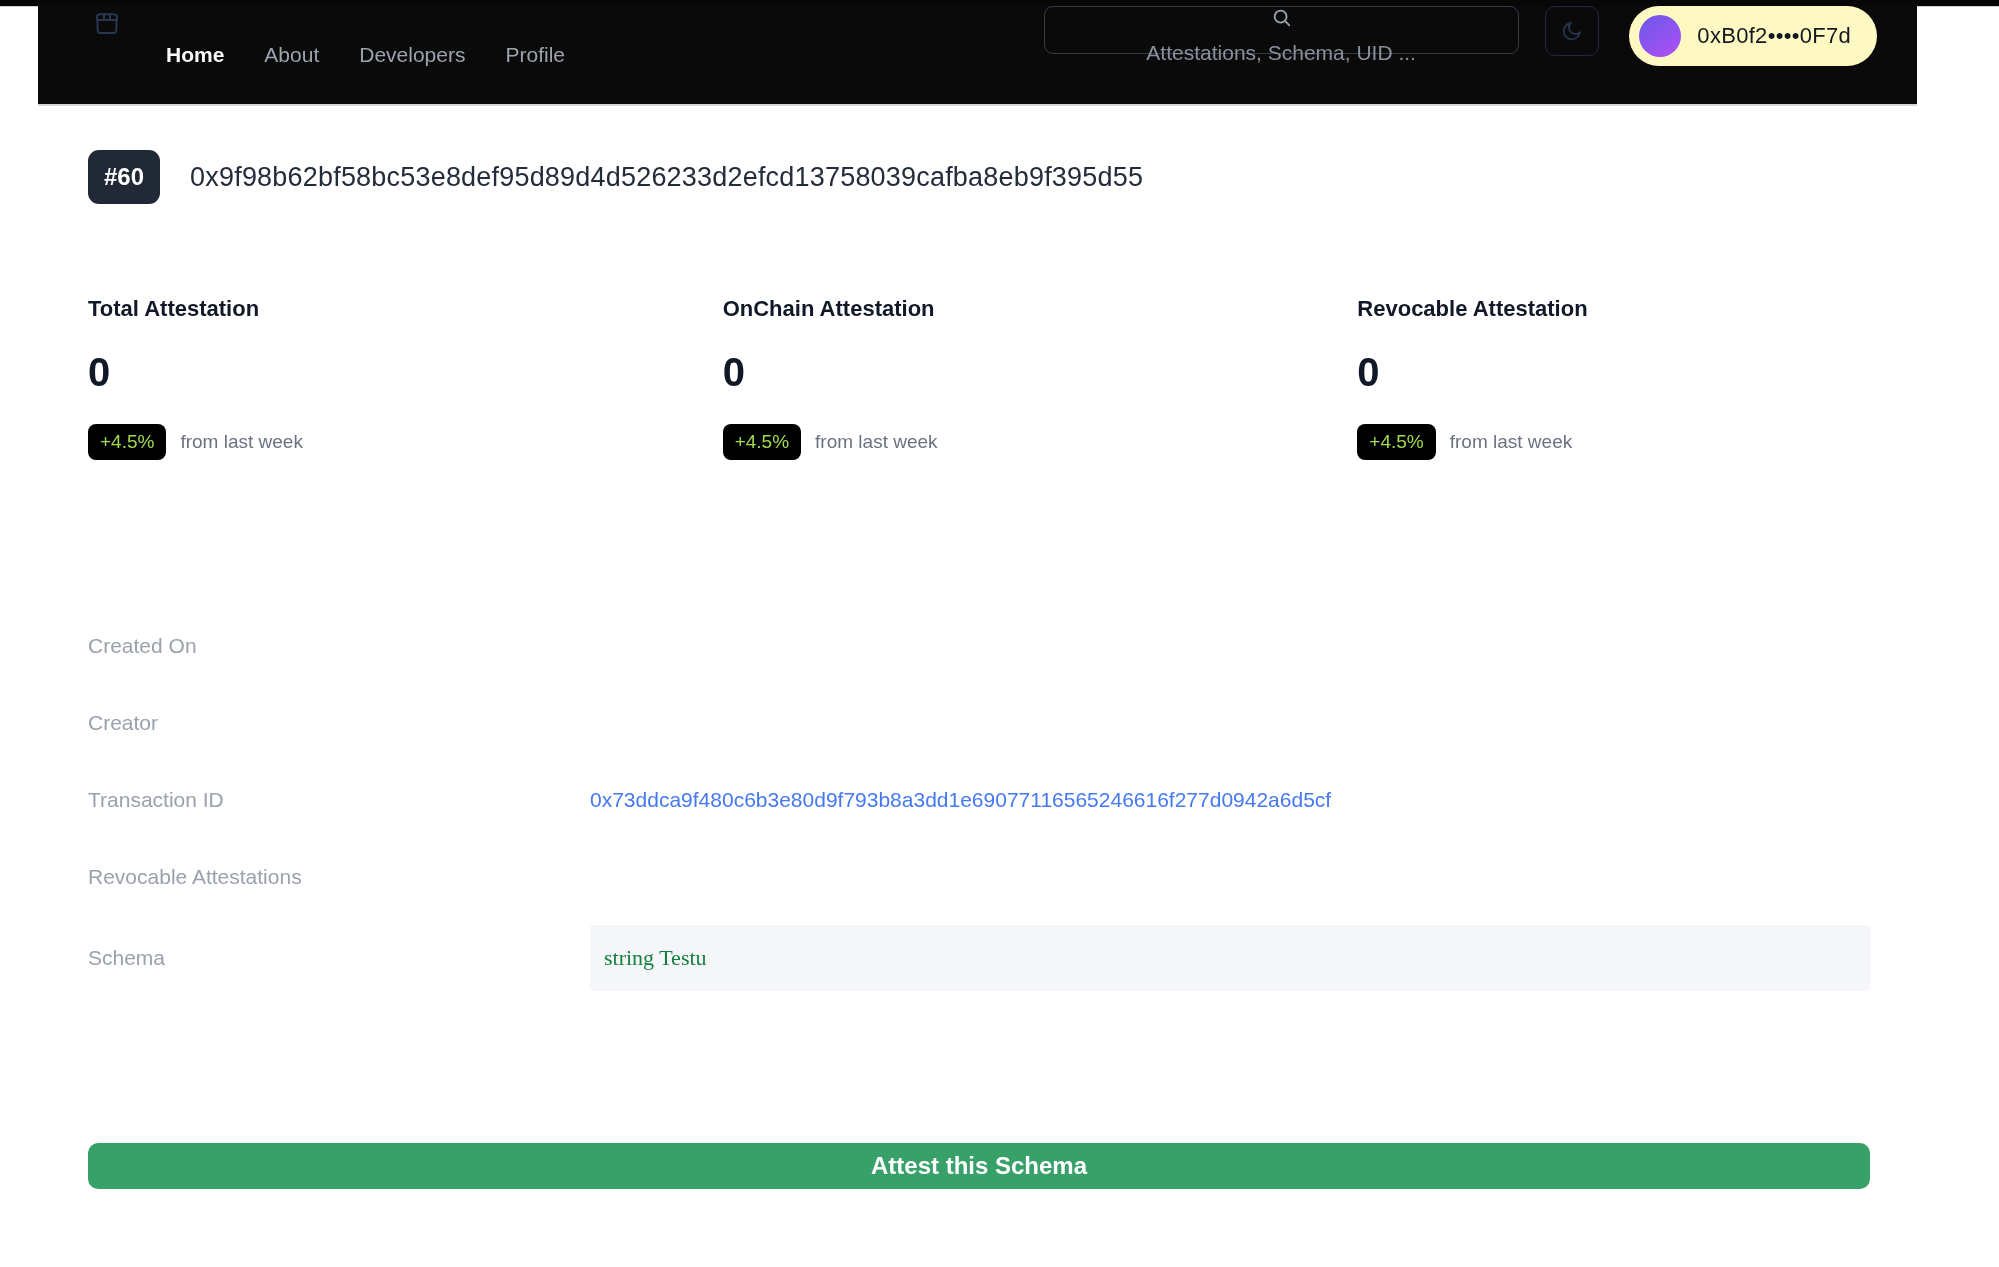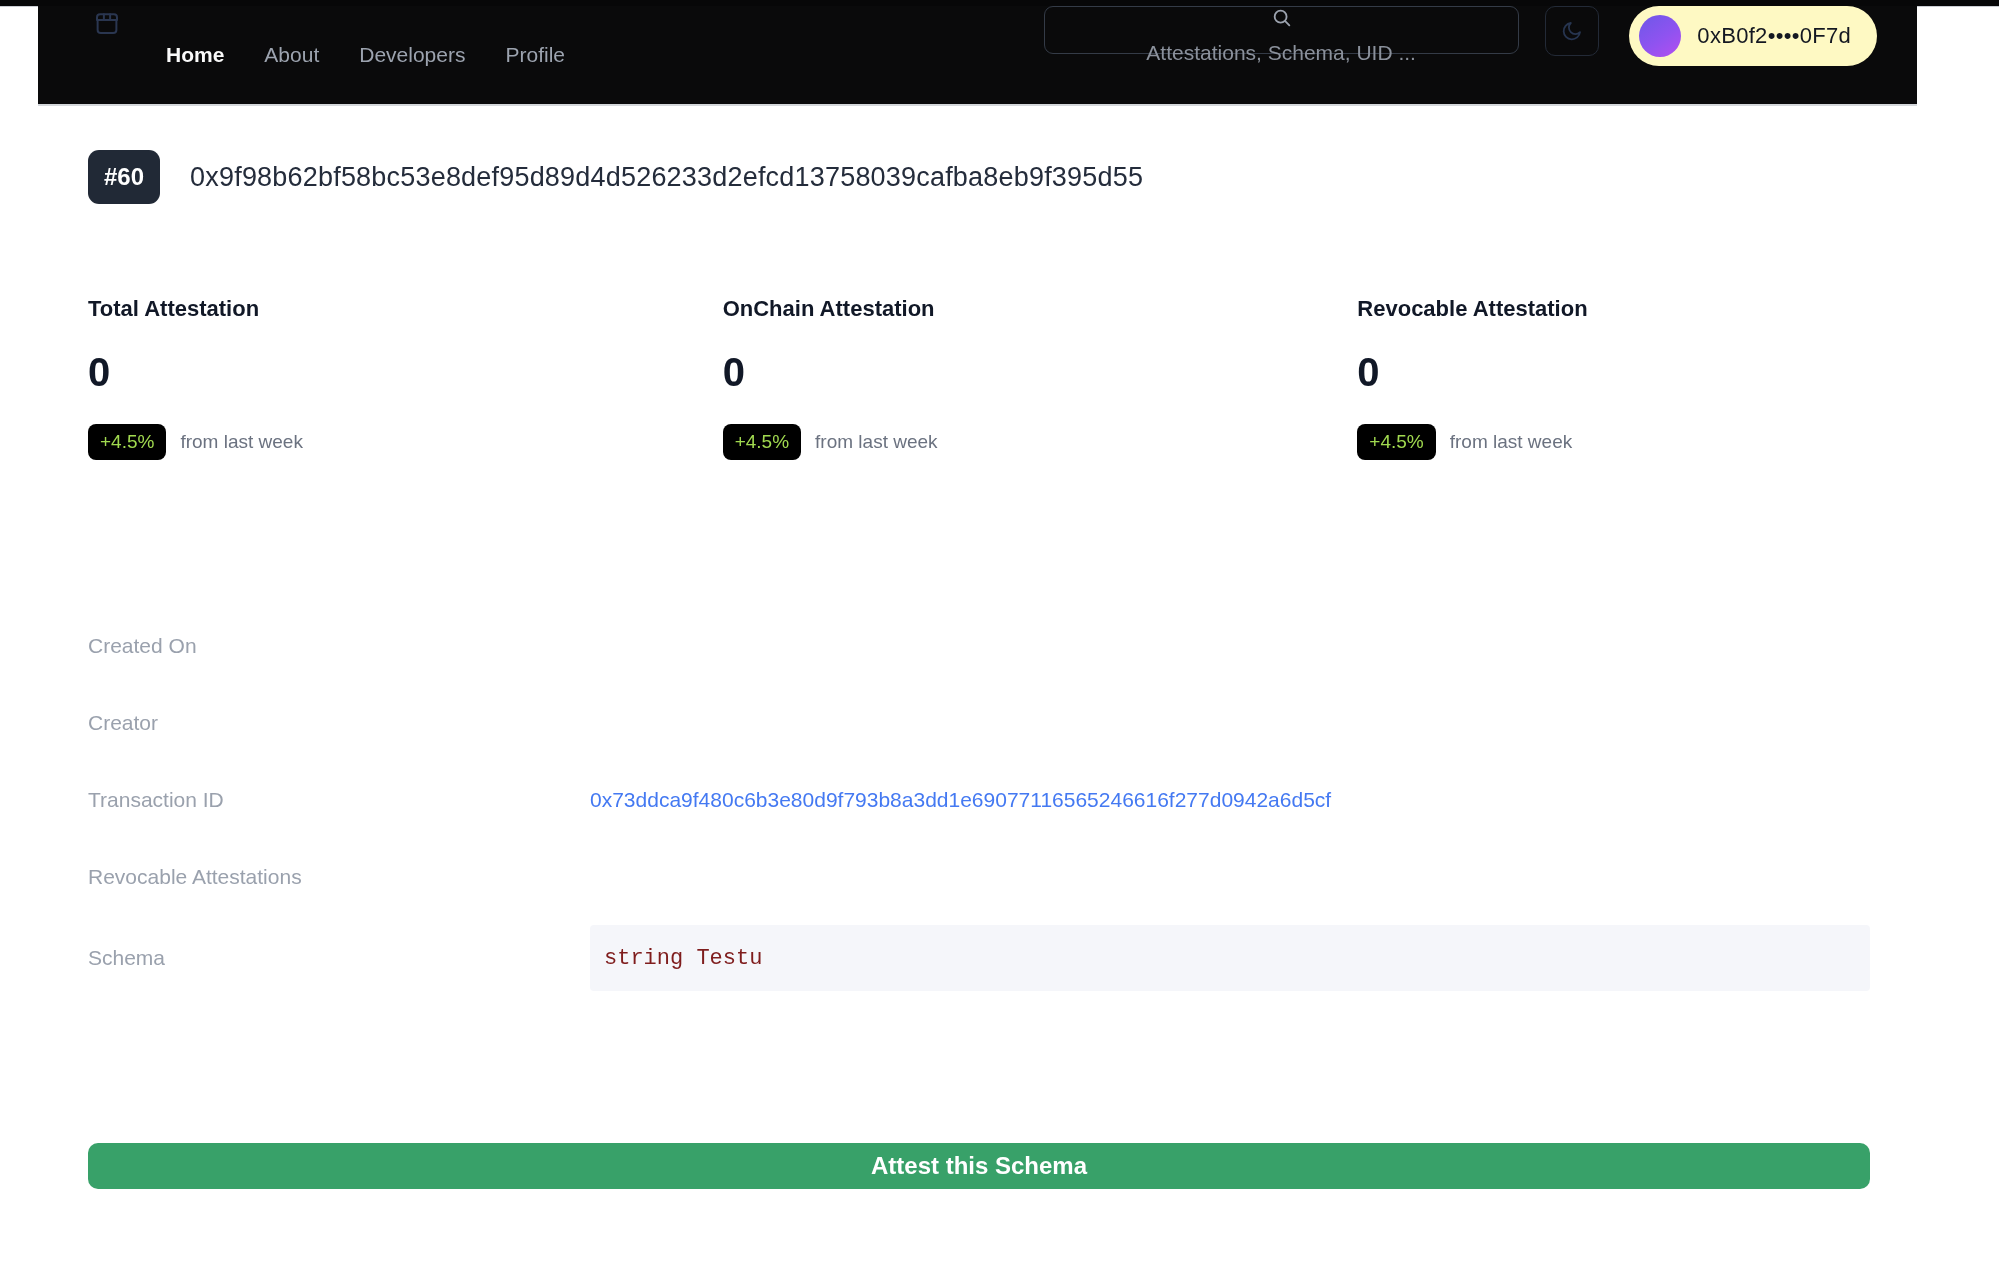--- a/index.html
+++ b/index.html
@@ -53,21 +53,21 @@
   .delta-note { font-size: 19px; color: #6b7280; }
 
   
   .details { position: absolute; top: 607px; left: 88px; width: 1782px; }
   .detail-row { display: grid; grid-template-columns: 502px 1fr; align-items: center; height: 77px; }
   .detail-label { font-size: 21px; color: #9aa1ad; }
   .detail-value { font-size: 21px; color: #242c3b; }
   .tx-link { font-size: 21px; color: #4479f2; text-decoration: none; cursor: pointer; }
   .detail-row.schema-row { height: 86px; align-items: center; }
   .schema-code { background: #f5f6fa; border-radius: 4px; height: 66px; display: flex; align-items: center;
-    padding: 0 14px; font-family: Liberation Mono, monospace; font-size: 22px; color: #7f1d1d; }
+    padding: 0 14px; font-family: Liberation Serif, serif; font-size: 22px; color: #15803d; }
 
   
   .attest-btn { position: absolute; top: 1143px; left: 88px; width: 1782px; height: 46px;
     background: #38a169; color: #ffffff; font-size: 24px; font-weight: 700; border: none; border-radius: 10px;
     cursor: pointer; font-family: "Liberation Sans", sans-serif; }
 
   svg { display: block; }
 </style>
 </head>
 <body>

